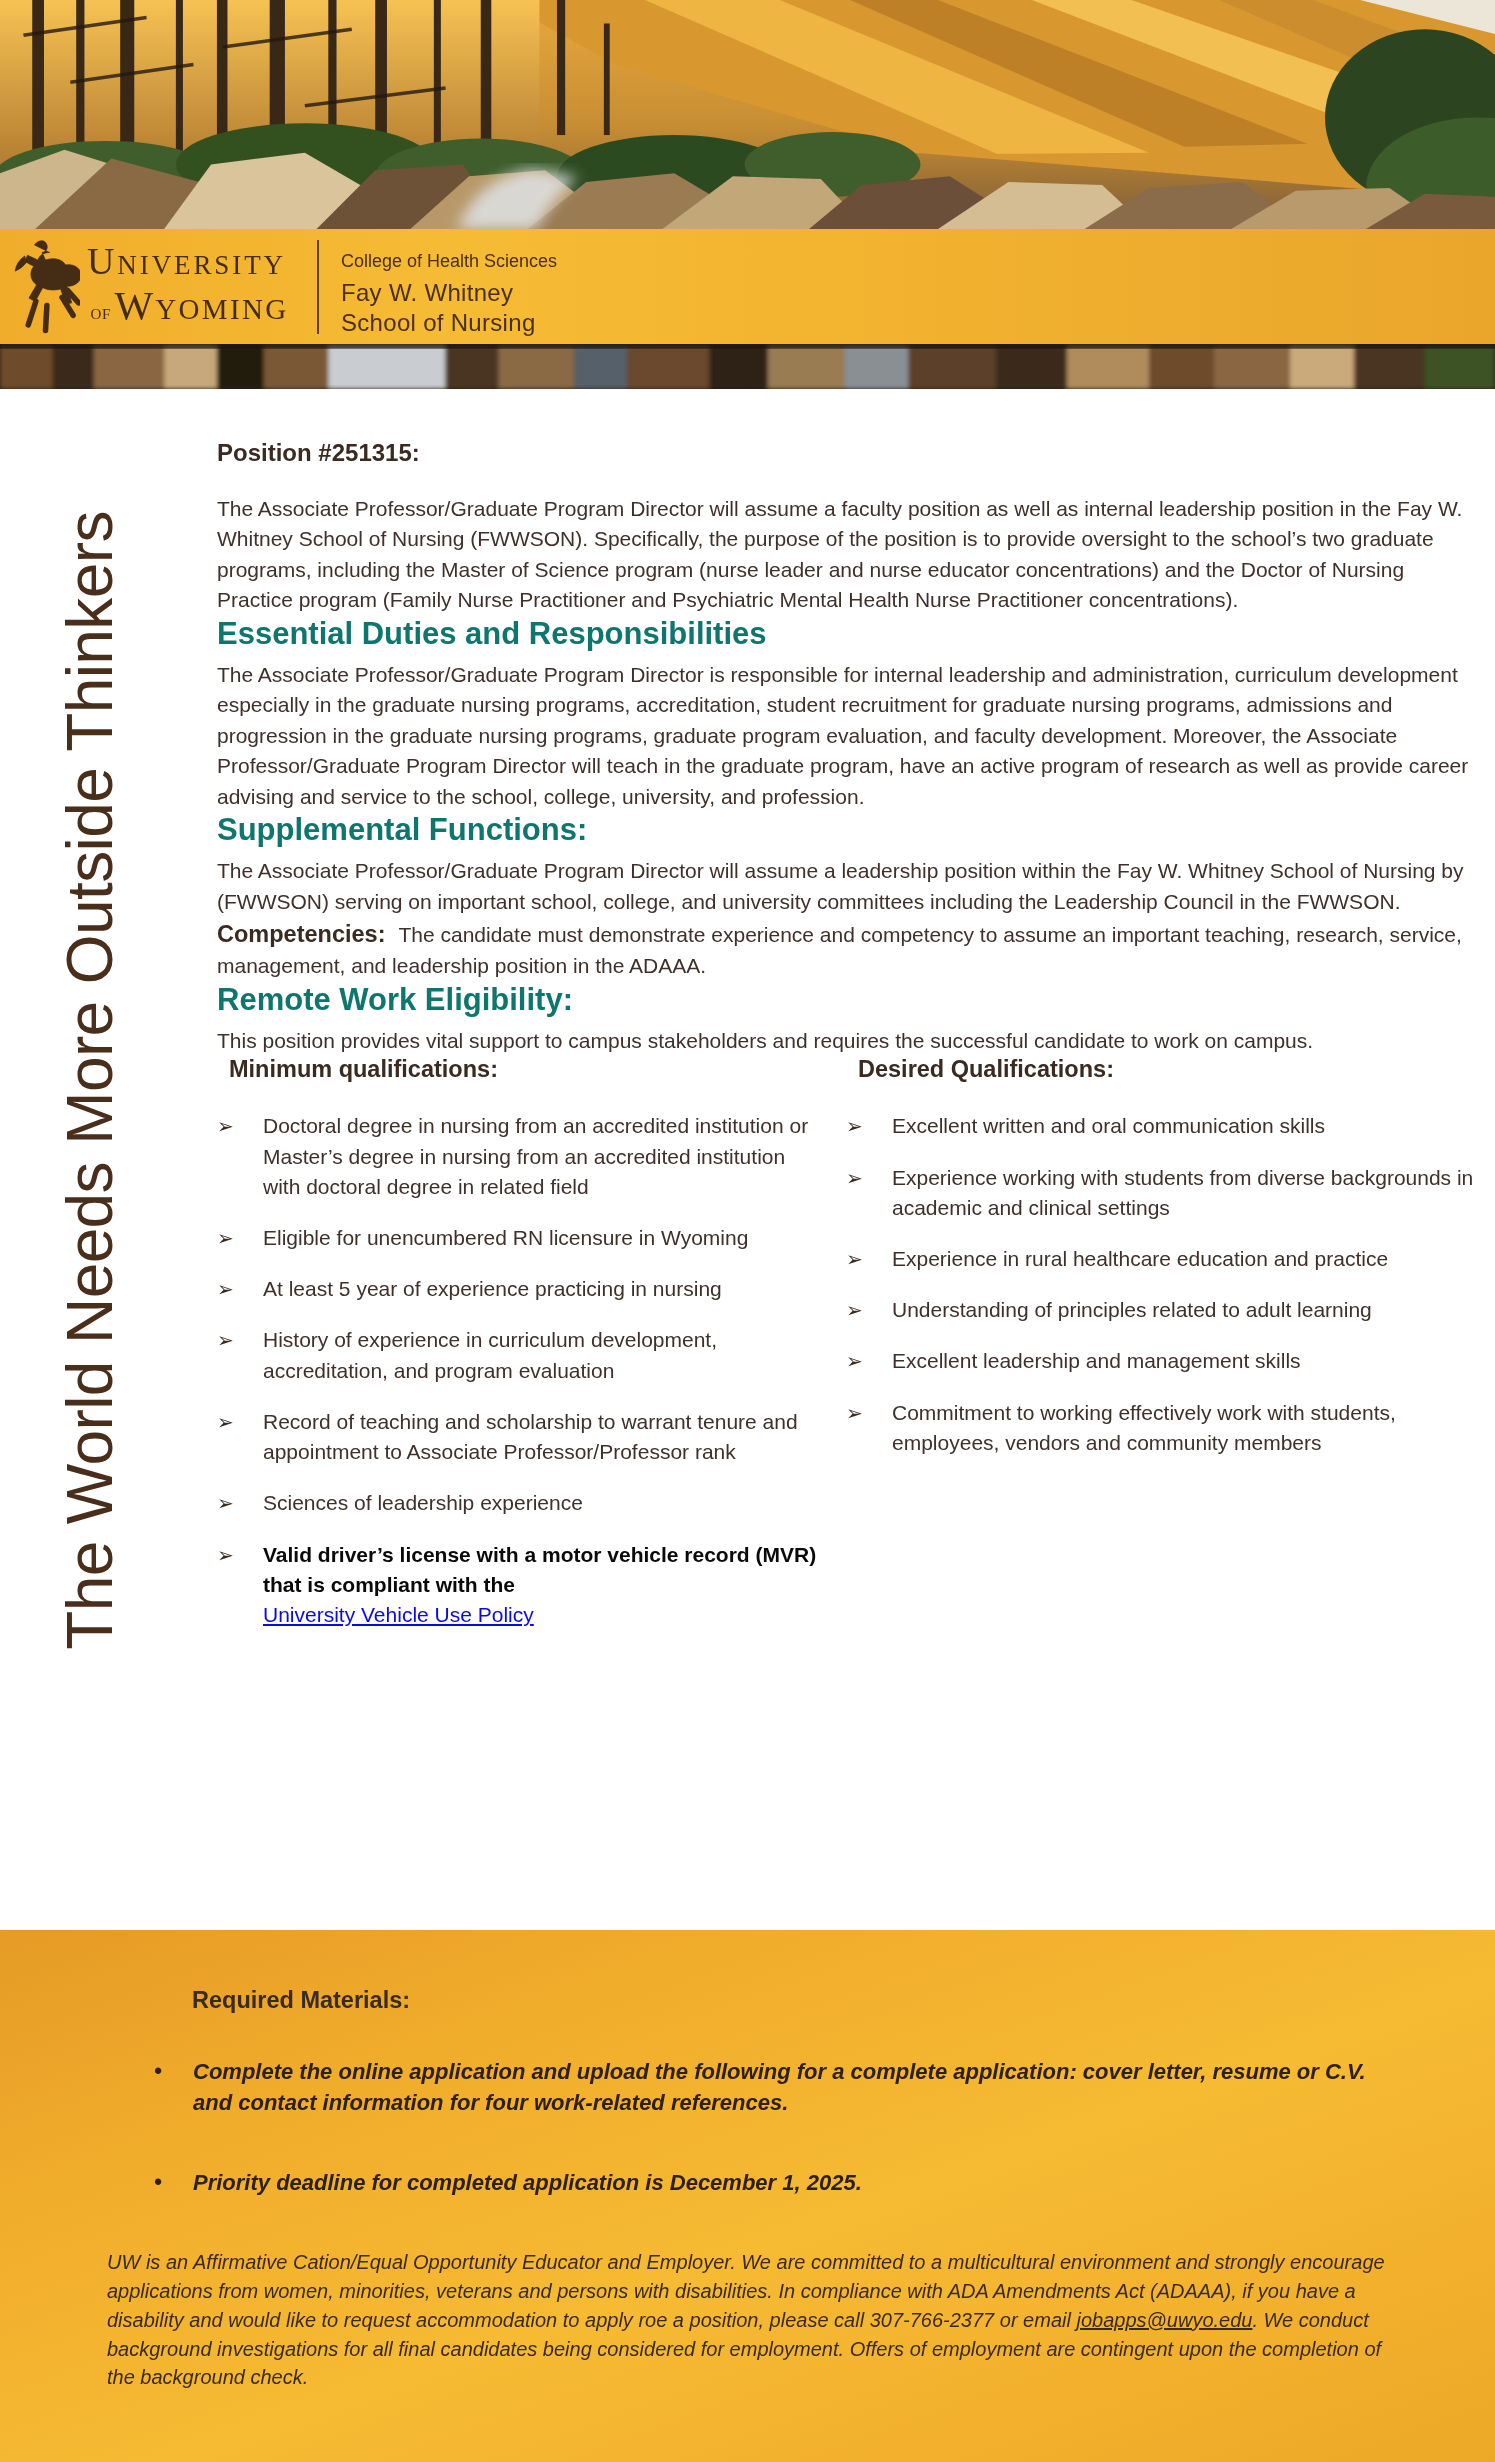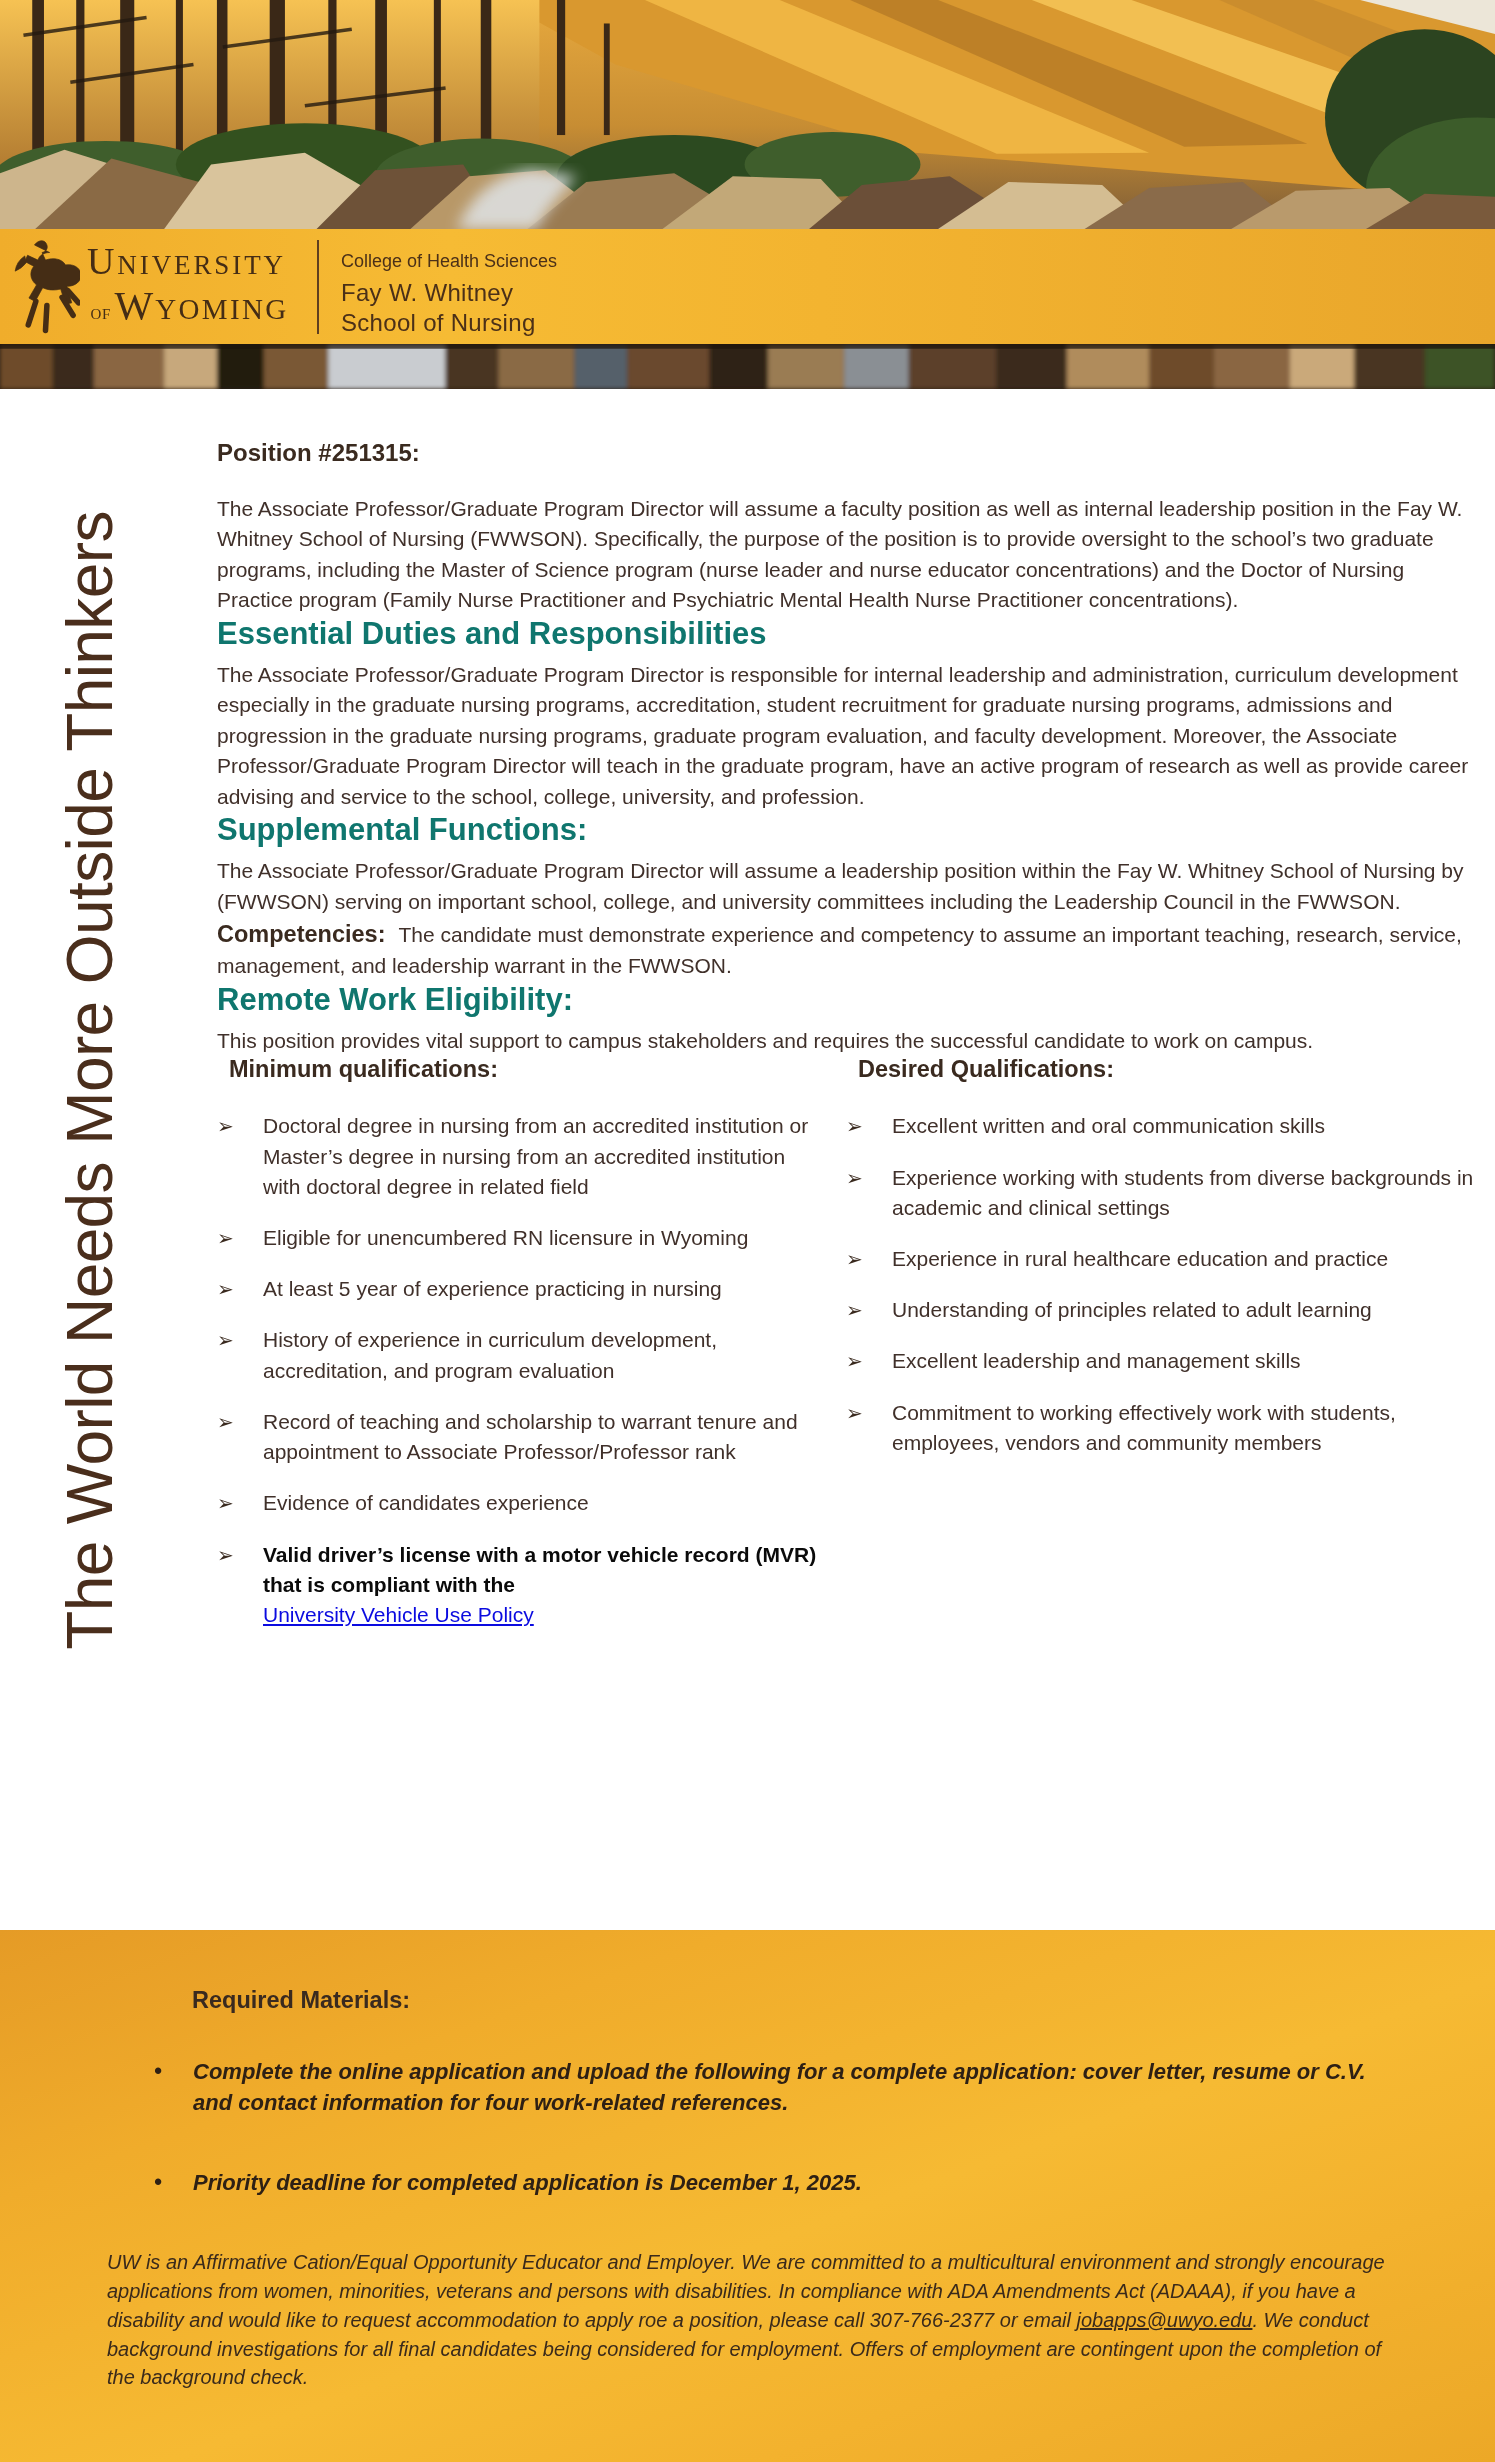--- a/index.html
+++ b/index.html
@@ -226,21 +226,21 @@
   <div class="content">
     <div class="pos-label">Position #251315:</div>
     <p class="body after-summary">The Associate Professor/Graduate Program Director will assume a faculty position as well as internal leadership position in the Fay W. Whitney School of Nursing (FWWSON). Specifically, the purpose of the position is to provide oversight to the school’s two graduate programs, including the Master of Science program (nurse leader and nurse educator concentrations) and the Doctor of Nursing Practice program (Family Nurse Practitioner and Psychiatric Mental Health Nurse Practitioner concentrations).</p>
 
     <h2 class="sec">Essential Duties and Responsibilities</h2>
     <p class="body after-essential">The Associate Professor/Graduate Program Director is responsible for internal leadership and administration, curriculum development especially in the graduate nursing programs, accreditation, student recruitment for graduate nursing programs, admissions and progression in the graduate nursing programs, graduate program evaluation, and faculty development. Moreover, the Associate Professor/Graduate Program Director will teach in the graduate program, have an active program of research as well as provide career advising and service to the school, college, university, and profession.</p>
 
     <h2 class="sec">Supplemental Functions:</h2>
     <p class="body after-supplemental">The Associate Professor/Graduate Program Director will assume a leadership position within the Fay W. Whitney School of Nursing by (FWWSON) serving on important school, college, and university committees including the Leadership Council in the FWWSON.</p>
 
-    <p class="body after-comp"><span class="h-inline">Competencies:</span><span>The candidate must demonstrate experience and competency to assume an important teaching, research, service, management, and leadership warrant in the FWWSON.</span></p>
+    <p class="body after-comp"><span class="h-inline">Competencies:</span><span>The candidate must demonstrate experience and competency to assume an important teaching, research, service, management, and leadership position in the ADAAA.</span></p>
 
     <h2 class="sec">Remote Work Eligibility:</h2>
     <p class="body after-remote">This position provides vital support to campus stakeholders and requires the successful candidate to work on campus.</p>
 
     <div class="cols">
       <div class="col-min">
         <div class="col-head">Minimum qualifications:</div>
         <ul class="qual">
           <li>
               <span class="bullet-icon">➢</span>
@@ -257,21 +257,21 @@
           <li>
               <span class="bullet-icon">➢</span>
               <span class="li-text">History of experience in curriculum development, accreditation, and program evaluation</span>
             </li>
           <li>
               <span class="bullet-icon">➢</span>
               <span class="li-text">Record of teaching and scholarship to warrant tenure and appointment to Associate Professor/Professor rank</span>
             </li>
           <li>
               <span class="bullet-icon">➢</span>
-              <span class="li-text">Evidence of candidates experience</span>
+              <span class="li-text">Sciences of leadership experience</span>
             </li>
           <li>
               <span class="bullet-icon">➢</span>
               <span class="li-text emph"><span>Valid driver’s license with a motor vehicle record (MVR) that is compliant with the</span><br><a href="#" class="doc-link">University Vehicle Use Policy</a></span>
             </li>
         </ul>
       </div>
       <div class="col-des">
         <div class="col-head">Desired Qualifications:</div>
         <ul class="qual">

